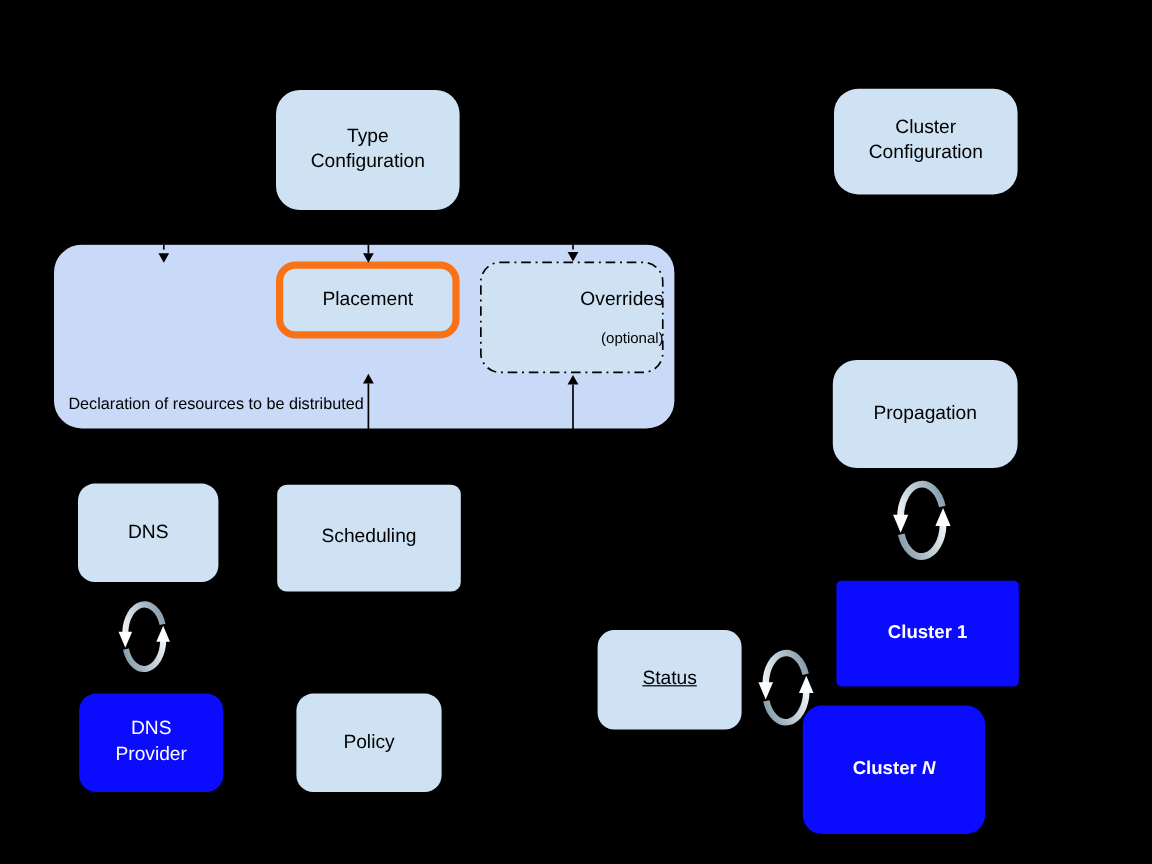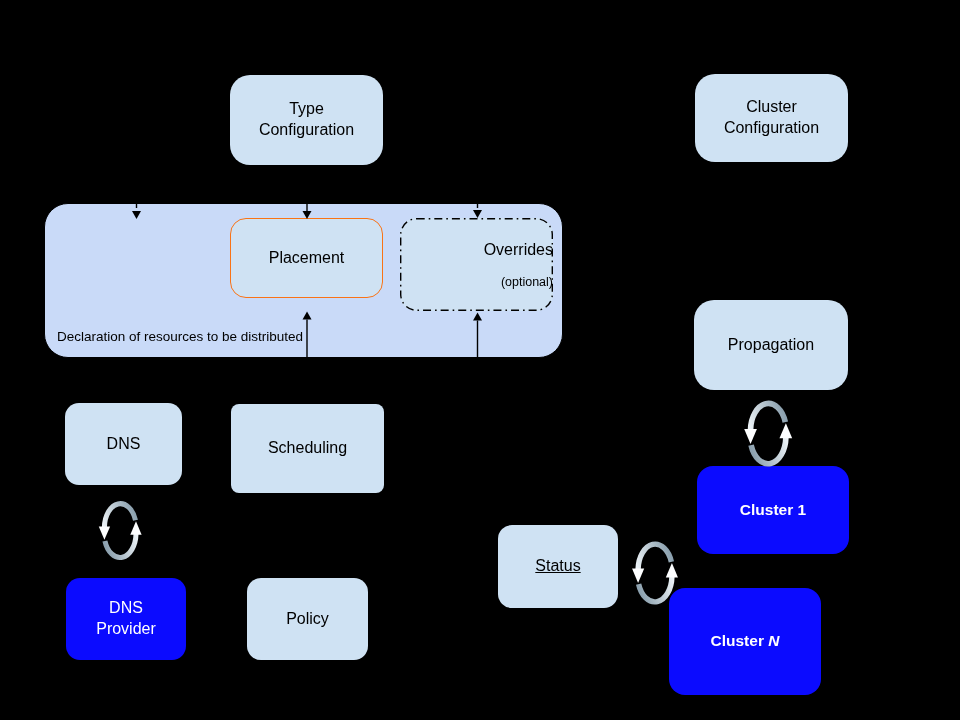--- a/index.html
+++ b/index.html
@@ -19,32 +19,32 @@
   #container-box{
     position:absolute;left:44px;top:203px;width:519px;height:155px;
     background:#c9daf8;border:1px solid #000;border-radius:24px;box-sizing:border-box;
   }
   #container-caption{
     position:absolute;left:57px;top:329px;font-size:13.5px;color:#000;white-space:nowrap;
   }
   .col{display:flex;flex-direction:column;align-items:flex-end;justify-content:center;}
   #overlay{position:absolute;left:0;top:0;width:960px;height:720px;pointer-events:none;}
   
-  #type-config{left:230px;top:75px;width:153px;height:90px;border-radius:20px;}
+  #type-config{left:230px;top:75px;width:153px;height:100px;border-radius:20px;}
   #cluster-config{left:695px;top:74px;width:153px;height:88px;border-radius:20px;}
   #template{left:61px;top:218px;width:152px;height:93px;border-radius:16px;border:1px solid #000;}
-  #placement{left:230px;top:218px;width:153px;height:80px;border-radius:16px;border:1px solid #f97316;}
+  #placement{left:230px;top:218px;width:153px;height:64px;border-radius:16px;border:6px solid #f97316;}
   #overrides{left:400px;top:218px;width:153px;height:93px;border-radius:16px;}
   #dns{left:65px;top:403px;width:117px;height:82px;border-radius:14px;}
   #scheduling{left:231px;top:404px;width:153px;height:89px;border-radius:8px;}
   #dns-provider{left:66px;top:578px;width:120px;height:82px;border-radius:14px;}
   #policy{left:247px;top:578px;width:121px;height:82px;border-radius:14px;}
   #propagation{left:694px;top:300px;width:154px;height:90px;border-radius:20px;}
   #status{left:498px;top:525px;width:120px;height:83px;border-radius:14px;text-decoration:underline;}
-  #cluster-1{left:697px;top:466px;width:152px;height:88px;border-radius:16px;}
+  #cluster-1{left:697px;top:484px;width:152px;height:88px;border-radius:4px;}
   #cluster-n{left:669px;top:588px;width:152px;height:107px;border-radius:16px;}
   .it{font-style:italic;}
 </style>
 </head>
 <body>
 
 <div id="canvas">
 
   <div id="container-box"></div>
   <div id="container-caption">Declaration of resources to be distributed</div>

